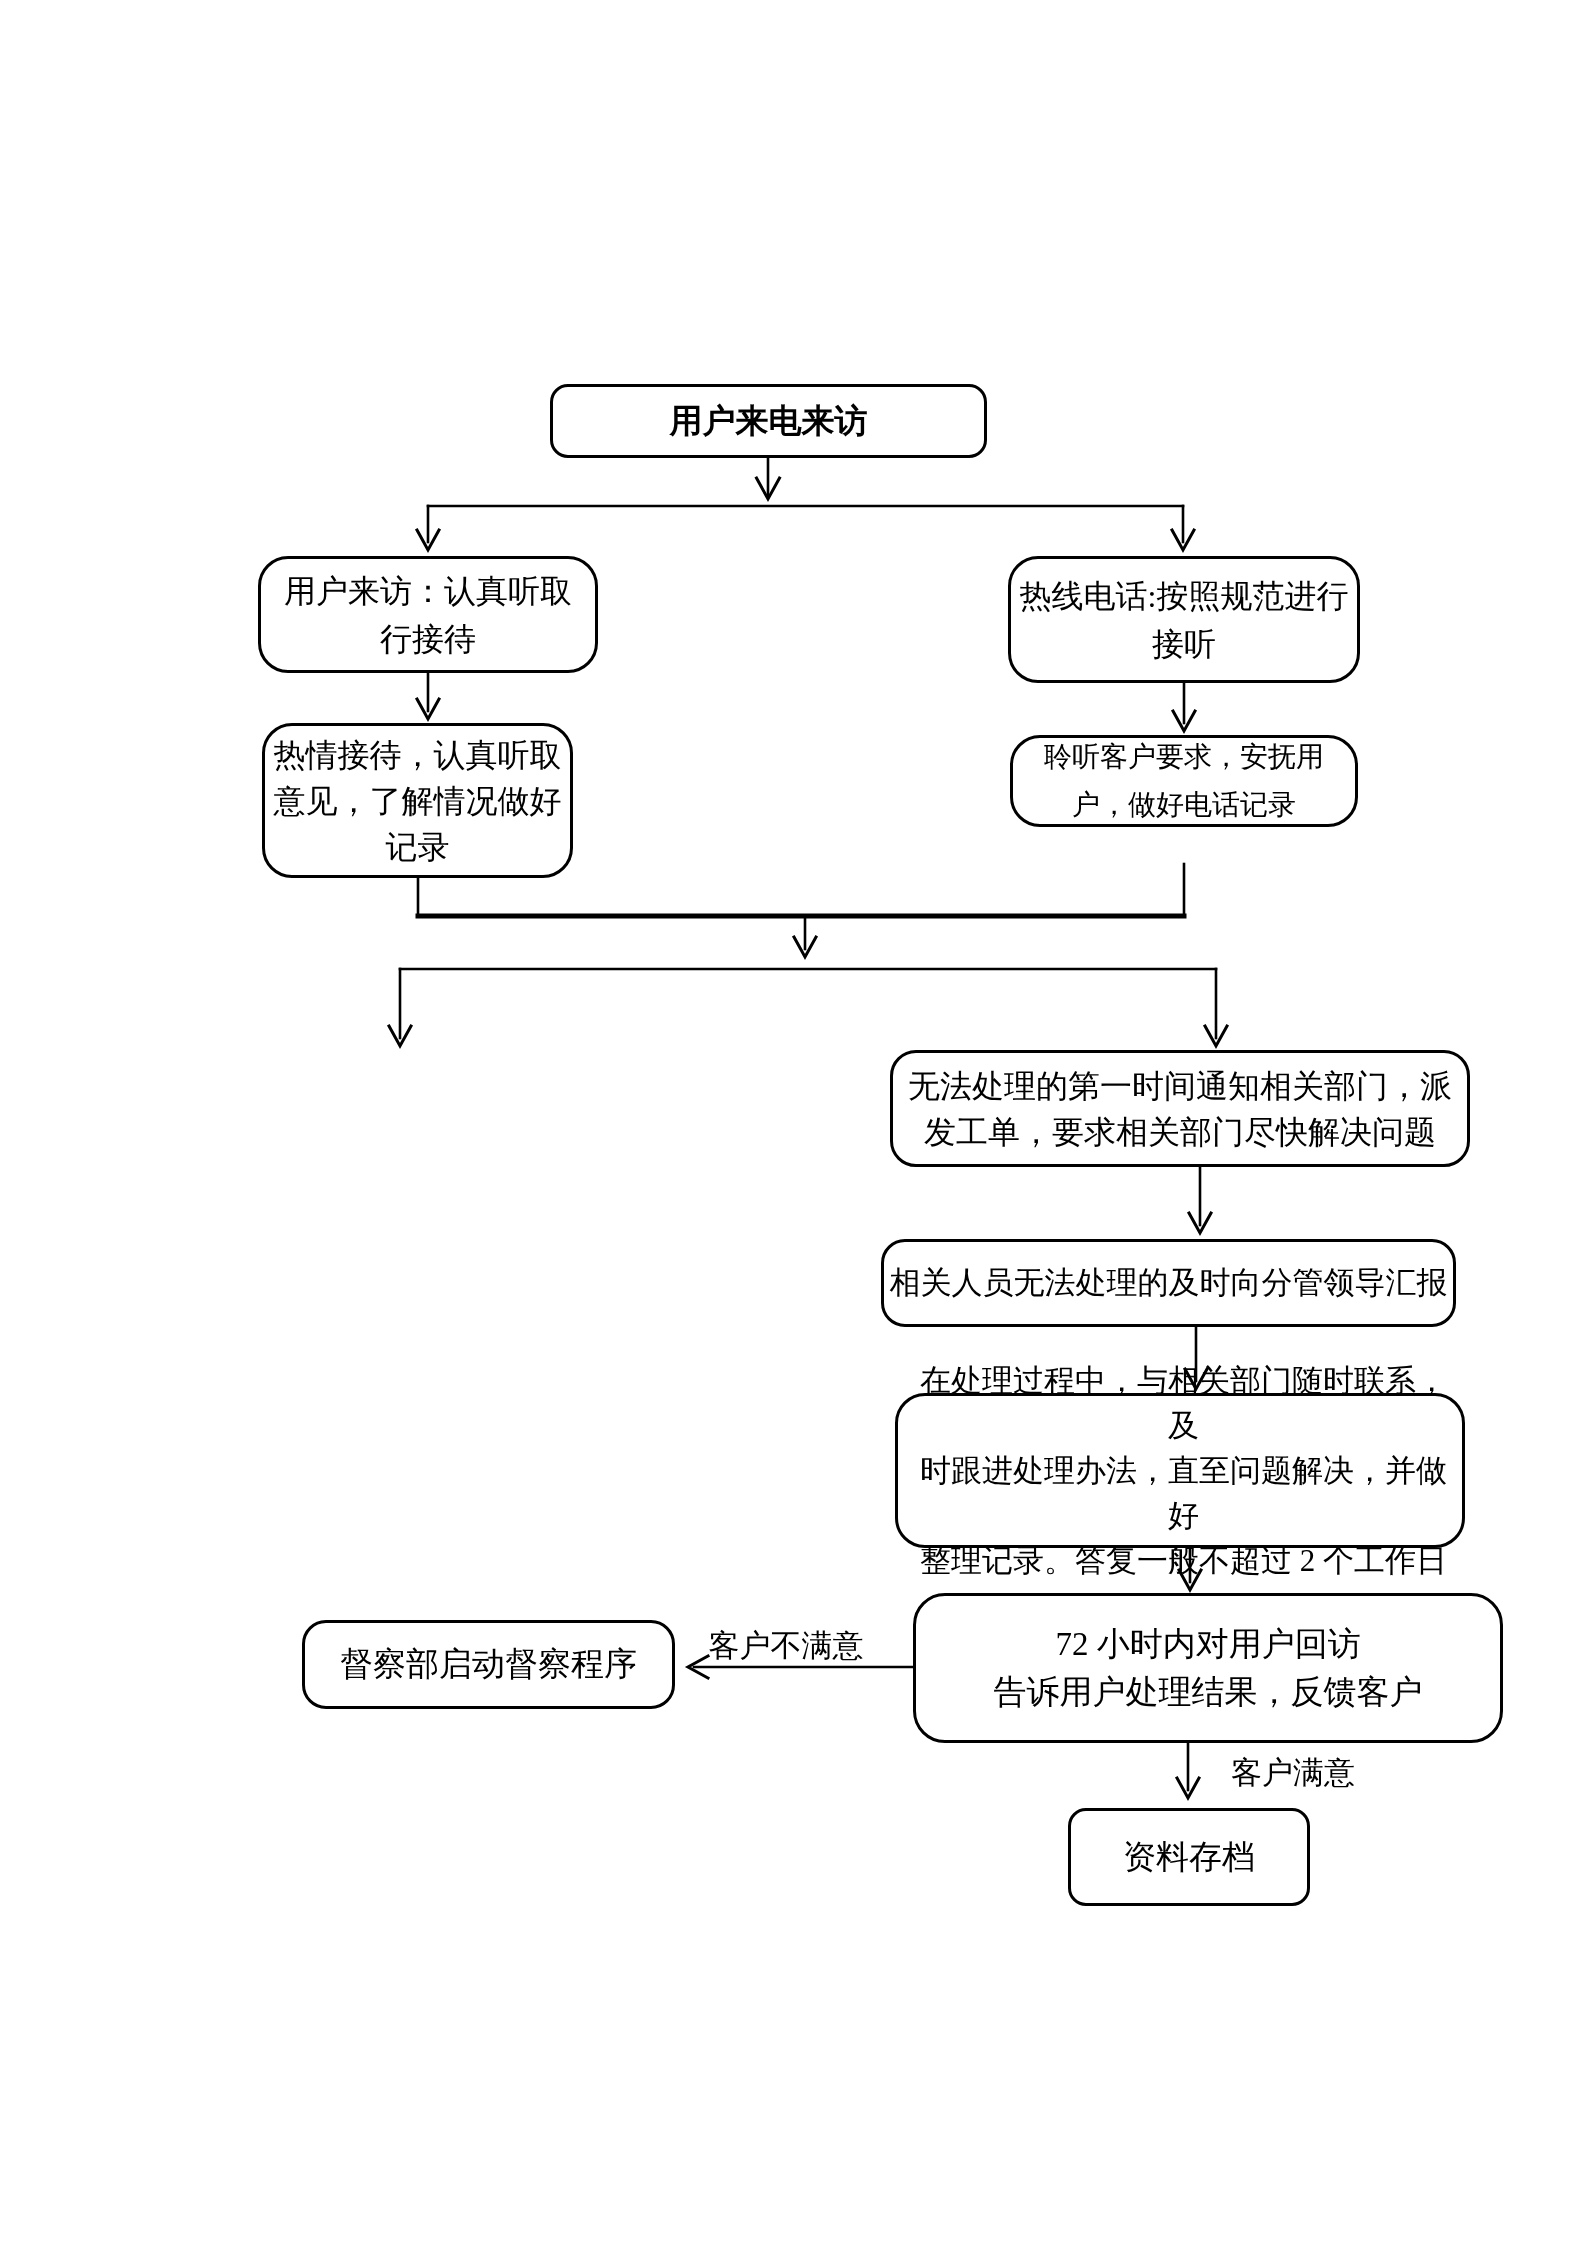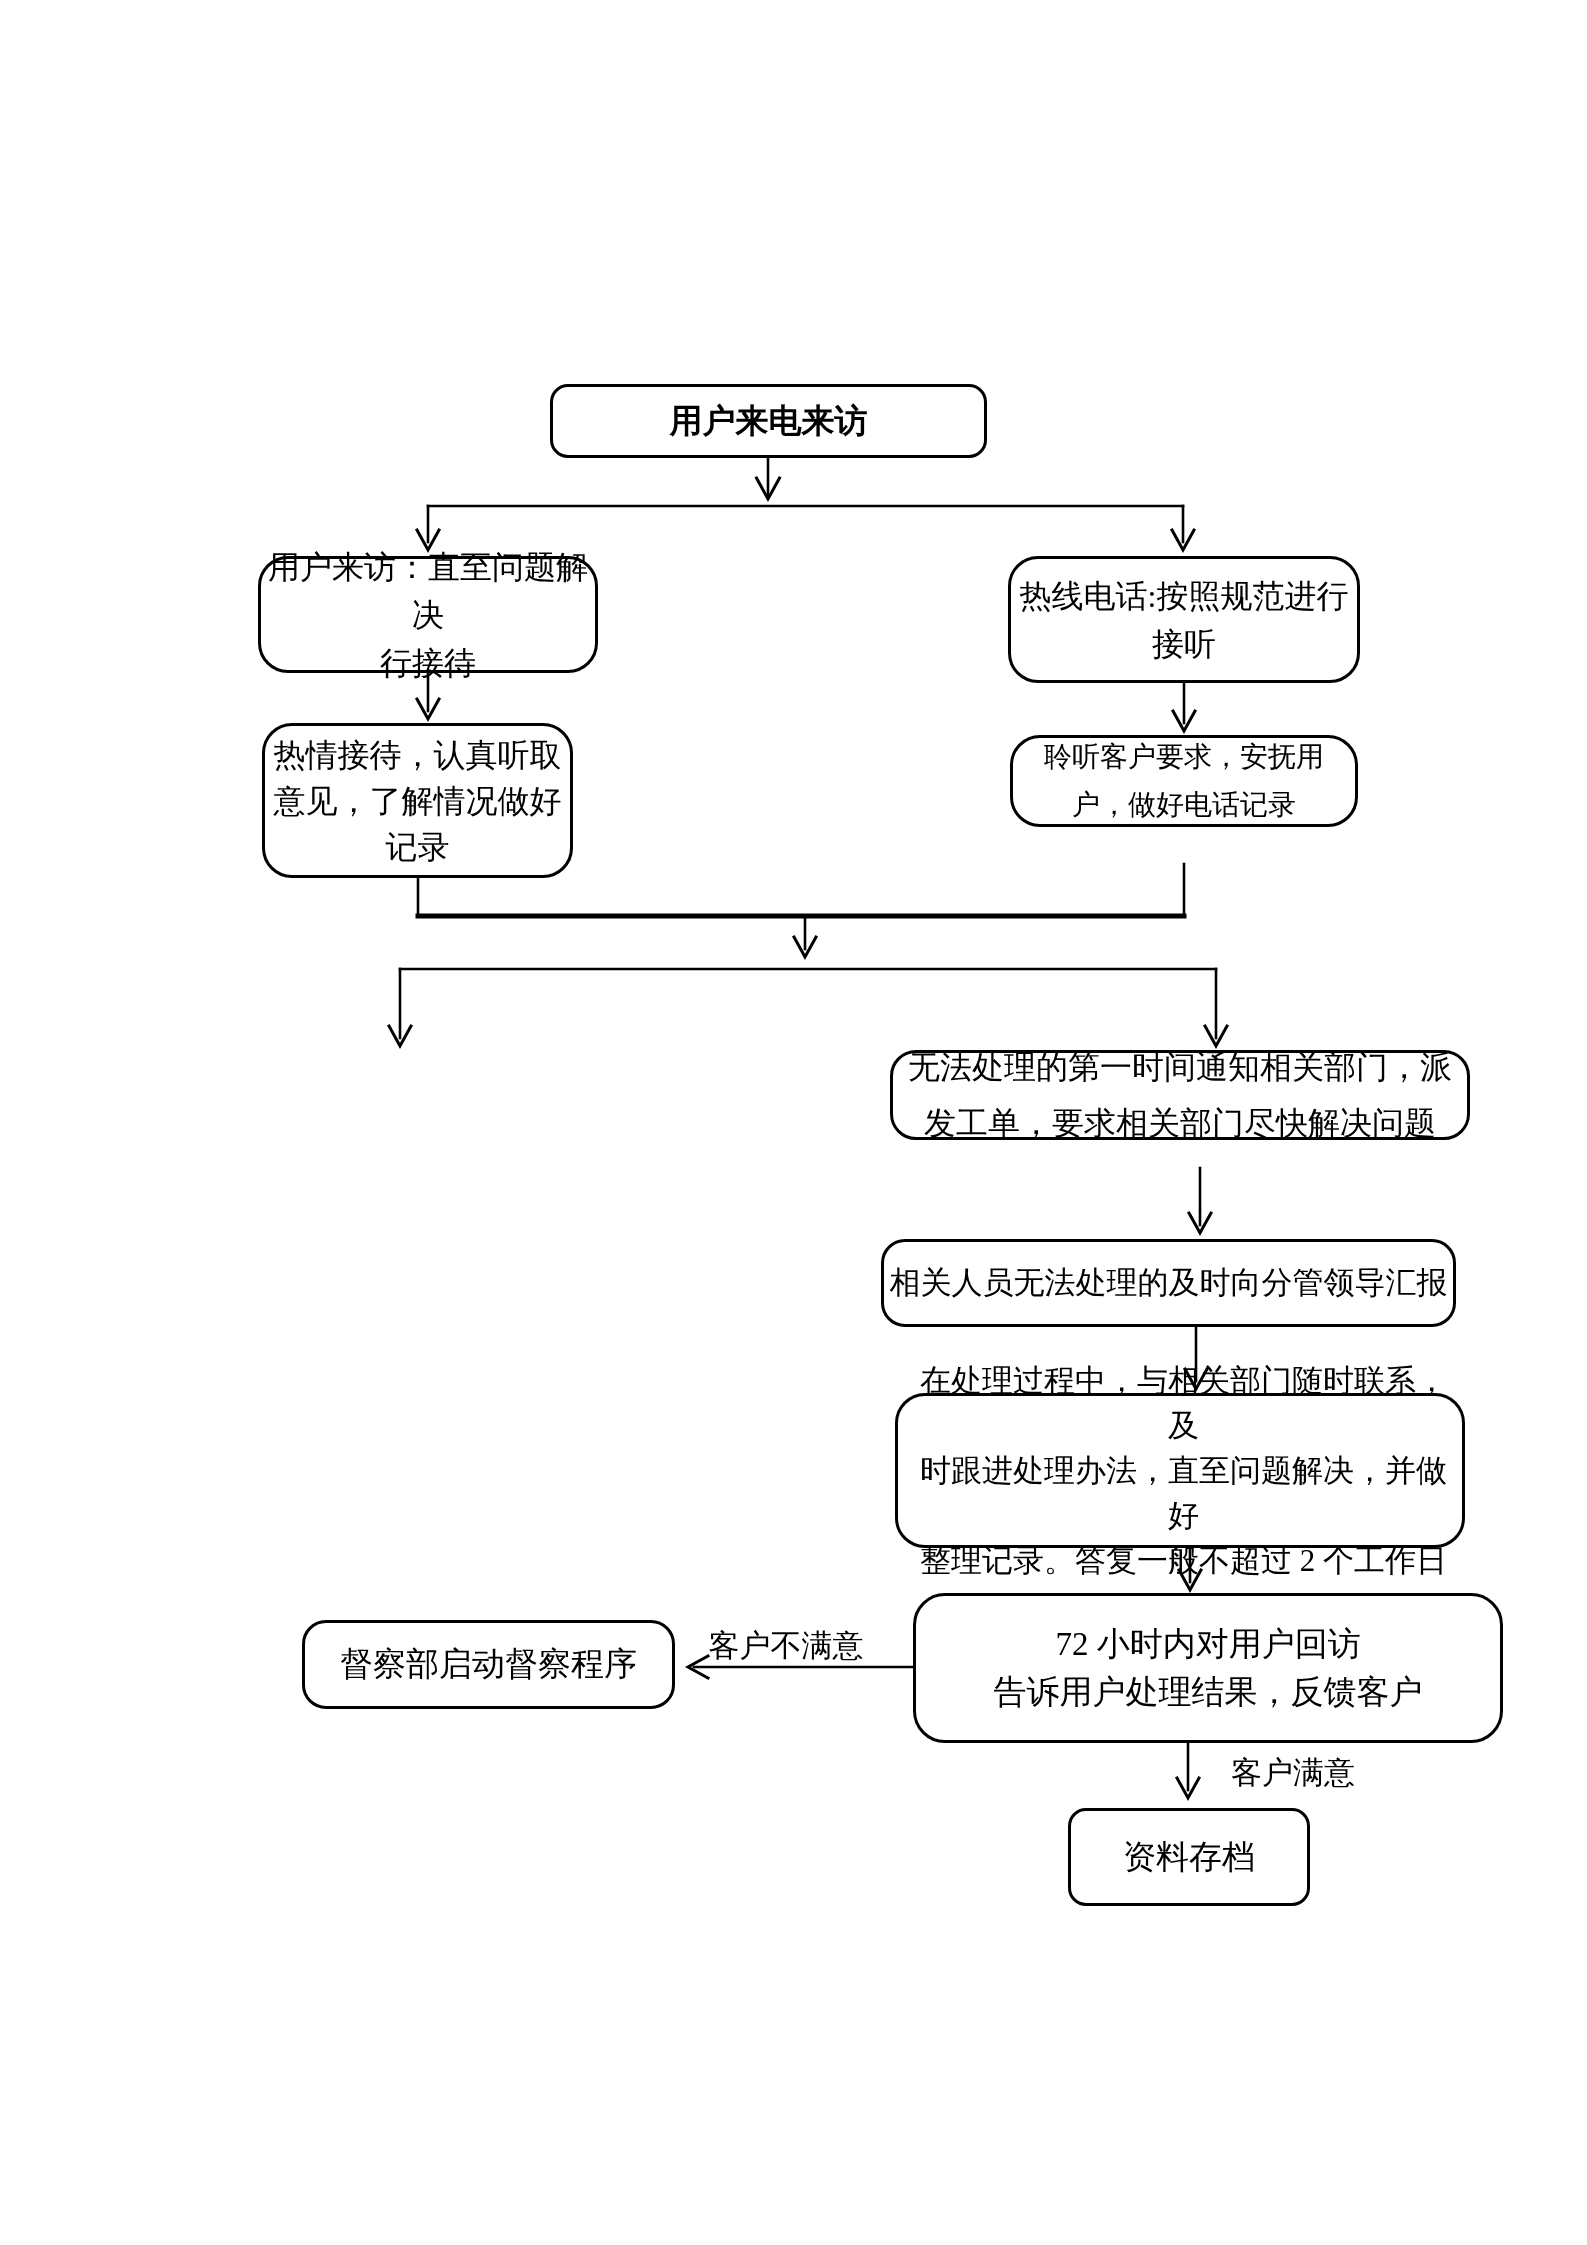--- a/index.html
+++ b/index.html
@@ -42,21 +42,21 @@
     font-size:31px;
     white-space:nowrap;
   }
   
   #node-start   {left:550px; top:384px;  width:437px; height:74px;  border-radius:18px; font-size:33px; font-weight:bold;}
   #node-visit   {left:258px; top:556px;  width:340px; height:117px; border-radius:30px; font-size:32px; line-height:48px;}
   #node-hotline {left:1008px;top:556px;  width:352px; height:127px; border-radius:30px; font-size:32px; line-height:48px;}
   #node-reception{left:262px;top:723px;  width:311px; height:155px; border-radius:30px; font-size:32px; line-height:46px;}
   #node-listen  {left:1010px;top:735px;  width:348px; height:92px; border-radius:30px; font-size:28px; line-height:48px;}
   #node-simple  {left:220px; top:1052px; width:412px; height:477px; border-radius:62px; font-size:32px; line-height:44px;}
-  #node-unable  {left:890px; top:1050px; width:580px; height:90px; border-radius:26px; font-size:32px; line-height:56px;}
+  #node-unable  {left:890px; top:1050px; width:580px; height:117px; border-radius:26px; font-size:32px; line-height:46px;}
   #node-report  {left:875px; top:1239px; width:575px; height:88px;  border-radius:24px; font-size:31px;margin-left:6px;}
   #node-follow  {left:895px; top:1393px; width:570px; height:155px; border-radius:30px; font-size:31px; line-height:45px;padding-left:7px;}
   #node-callback{left:913px; top:1593px; width:590px; height:150px; border-radius:32px; font-size:33px; line-height:48px;}
   #node-supervision{left:302px;top:1620px;width:373px;height:89px;  border-radius:24px; font-size:33px;}
   #node-archive {left:1068px;top:1808px; width:242px; height:98px;  border-radius:18px; font-size:33px;}
   #label-unsatisfied{left:706px; top:1625px; width:160px; text-align:center;}
   #label-satisfied  {left:1228px;top:1752px; width:130px; text-align:center;}
 </style>
 </head>
 <body>
@@ -129,21 +129,21 @@
       <path d="M1177 1778 L1188 1798 L1199 1778" stroke-width="3"></path>
     </g>
   </svg>
 
 
   <div class="node" id="node-start">
     <span>用户来电来访</span>
   </div>
 
   <div class="node" id="node-visit">
-    <span>用户来访：直至问题解决
+    <span>用户来访：认真听取
 行接待</span>
   </div>
 
   <div class="node" id="node-hotline">
     <span>热线电话:按照规范进行
 接听</span>
   </div>
 
   <div class="node" id="node-reception">
     <span>热情接待，认真听取

